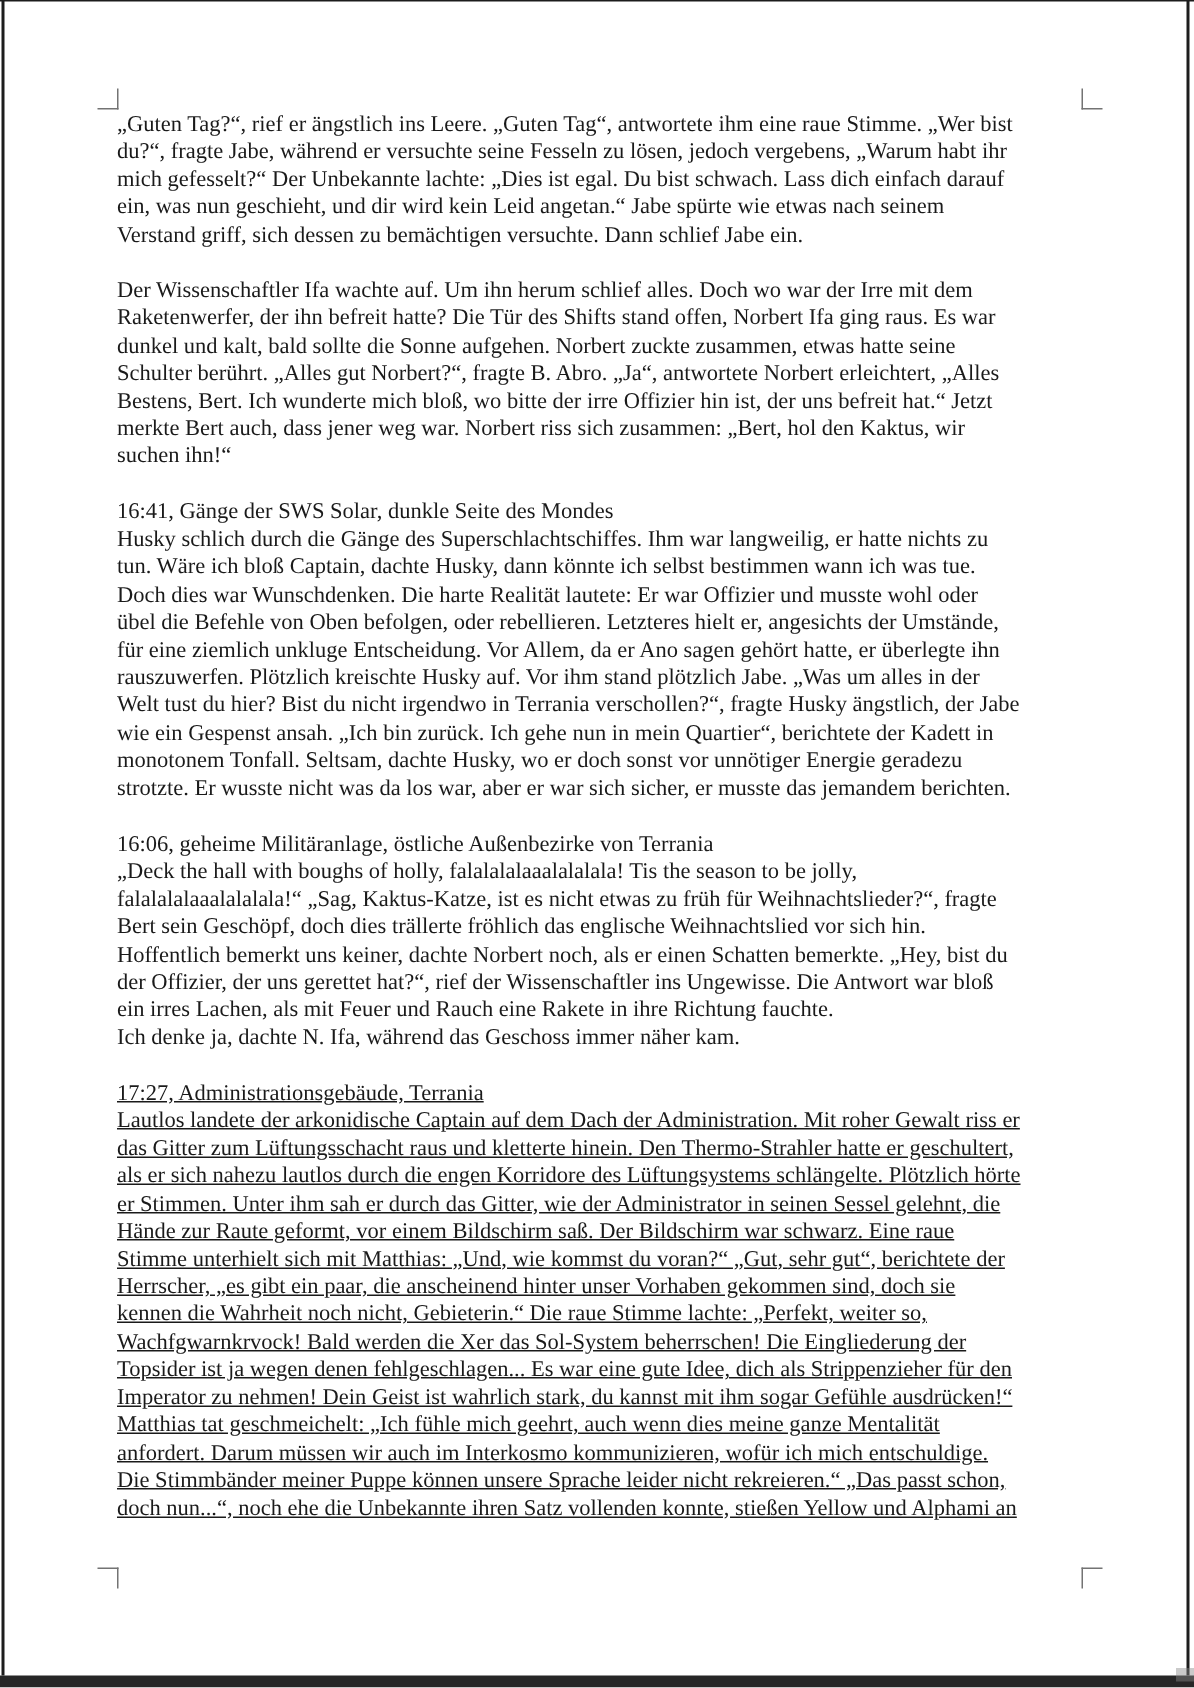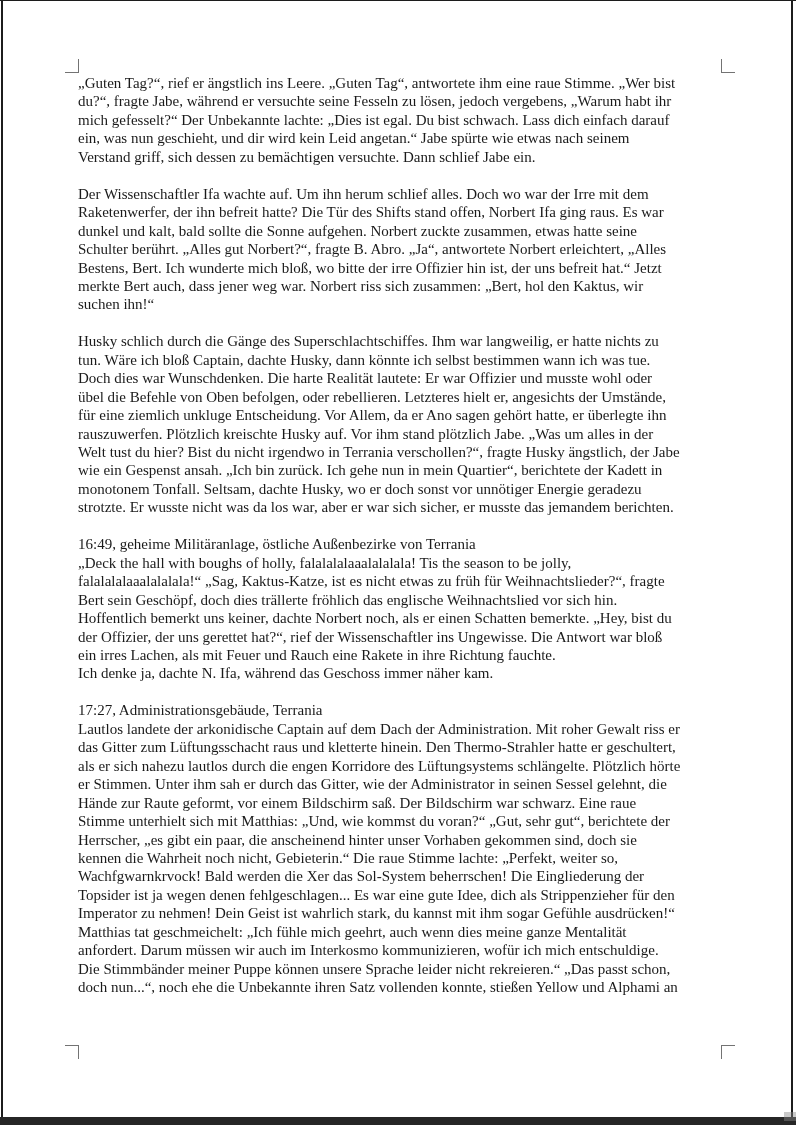--- a/index.html
+++ b/index.html
@@ -58,21 +58,21 @@
     position: absolute;
     left: 78px;
     top: 74px;
     width: 680px;
     color: #1a1a1a;
     font-size: 15px;
     line-height: 18.45px;
     letter-spacing: 0px;
   }
   .section { margin: 0 0 18.45px 0; }
-  .section:last-child { margin-bottom: 14px; }
+  .section:last-child { margin-bottom: 14px; text-decoration: underline; }
   .section-header, .section-body {
     white-space: pre;
     margin: 0;
   }
 </style>
 </head>
 <body>
 
 <div class="viewport">
 
@@ -99,34 +99,35 @@
       <div class="section-body">Der Wissenschaftler Ifa wachte auf. Um ihn herum schlief alles. Doch wo war der Irre mit dem
 Raketenwerfer, der ihn befreit hatte? Die Tür des Shifts stand offen, Norbert Ifa ging raus. Es war
 dunkel und kalt, bald sollte die Sonne aufgehen. Norbert zuckte zusammen, etwas hatte seine
 Schulter berührt. „Alles gut Norbert?“, fragte B. Abro. „Ja“, antwortete Norbert erleichtert, „Alles
 Bestens, Bert. Ich wunderte mich bloß, wo bitte der irre Offizier hin ist, der uns befreit hat.“ Jetzt
 merkte Bert auch, dass jener weg war. Norbert riss sich zusammen: „Bert, hol den Kaktus, wir
 suchen ihn!“</div>
     </div>
 
     <div class="section">
+      <div class="section-header">16:41, Gänge der SWS Solar, dunkle Seite des Mondes</div>
       <div class="section-body">Husky schlich durch die Gänge des Superschlachtschiffes. Ihm war langweilig, er hatte nichts zu
 tun. Wäre ich bloß Captain, dachte Husky, dann könnte ich selbst bestimmen wann ich was tue.
 Doch dies war Wunschdenken. Die harte Realität lautete: Er war Offizier und musste wohl oder
 übel die Befehle von Oben befolgen, oder rebellieren. Letzteres hielt er, angesichts der Umstände,
 für eine ziemlich unkluge Entscheidung. Vor Allem, da er Ano sagen gehört hatte, er überlegte ihn
 rauszuwerfen. Plötzlich kreischte Husky auf. Vor ihm stand plötzlich Jabe. „Was um alles in der
 Welt tust du hier? Bist du nicht irgendwo in Terrania verschollen?“, fragte Husky ängstlich, der Jabe
 wie ein Gespenst ansah. „Ich bin zurück. Ich gehe nun in mein Quartier“, berichtete der Kadett in
 monotonem Tonfall. Seltsam, dachte Husky, wo er doch sonst vor unnötiger Energie geradezu
 strotzte. Er wusste nicht was da los war, aber er war sich sicher, er musste das jemandem berichten.</div>
     </div>
 
     <div class="section">
-      <div class="section-header">16:49, geheime Militäranlage, östliche Außenbezirke von Terrania</div>
+      <div class="section-header">16:06, geheime Militäranlage, östliche Außenbezirke von Terrania</div>
       <div class="section-body">„Deck the hall with boughs of holly, falalalalaaalalalala! Tis the season to be jolly,
 falalalalaaalalalala!“ „Sag, Kaktus-Katze, ist es nicht etwas zu früh für Weihnachtslieder?“, fragte
 Bert sein Geschöpf, doch dies trällerte fröhlich das englische Weihnachtslied vor sich hin.
 Hoffentlich bemerkt uns keiner, dachte Norbert noch, als er einen Schatten bemerkte. „Hey, bist du
 der Offizier, der uns gerettet hat?“, rief der Wissenschaftler ins Ungewisse. Die Antwort war bloß
 ein irres Lachen, als mit Feuer und Rauch eine Rakete in ihre Richtung fauchte.
 Ich denke ja, dachte N. Ifa, während das Geschoss immer näher kam.</div>
     </div>
 
     <div class="section">

